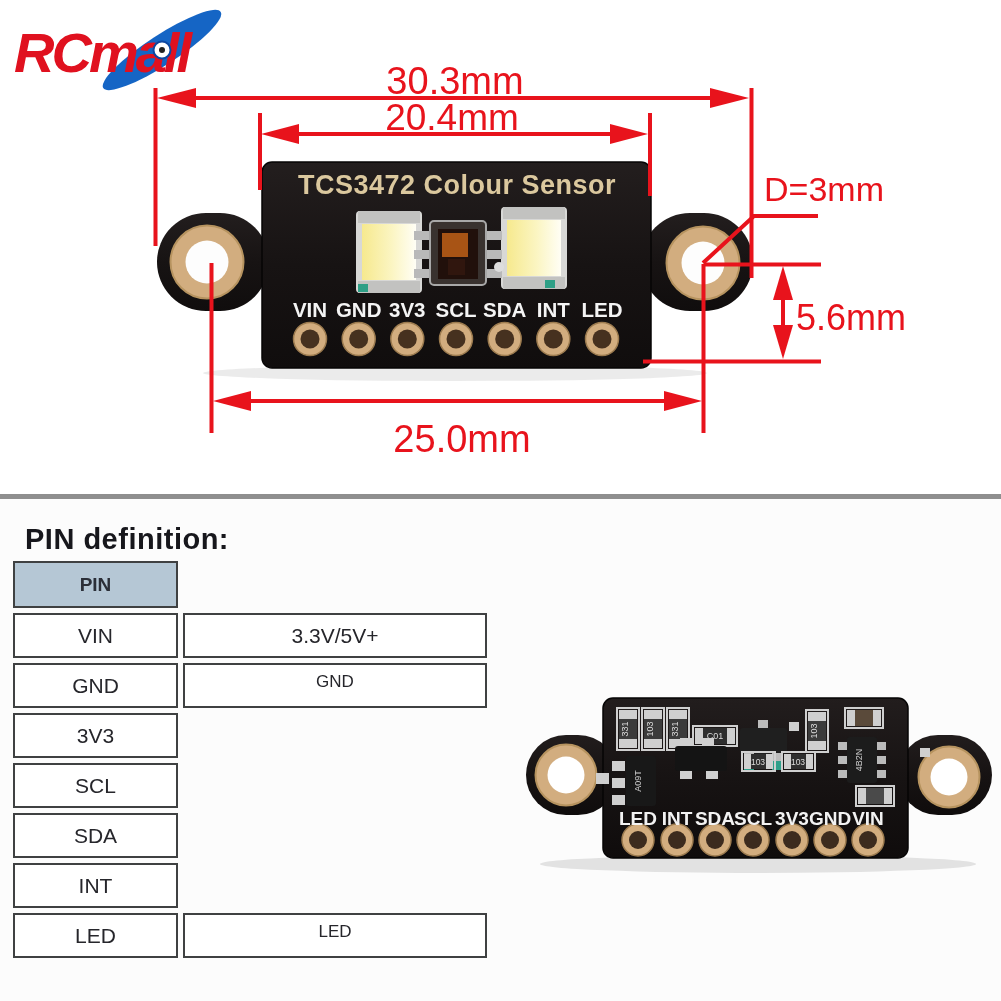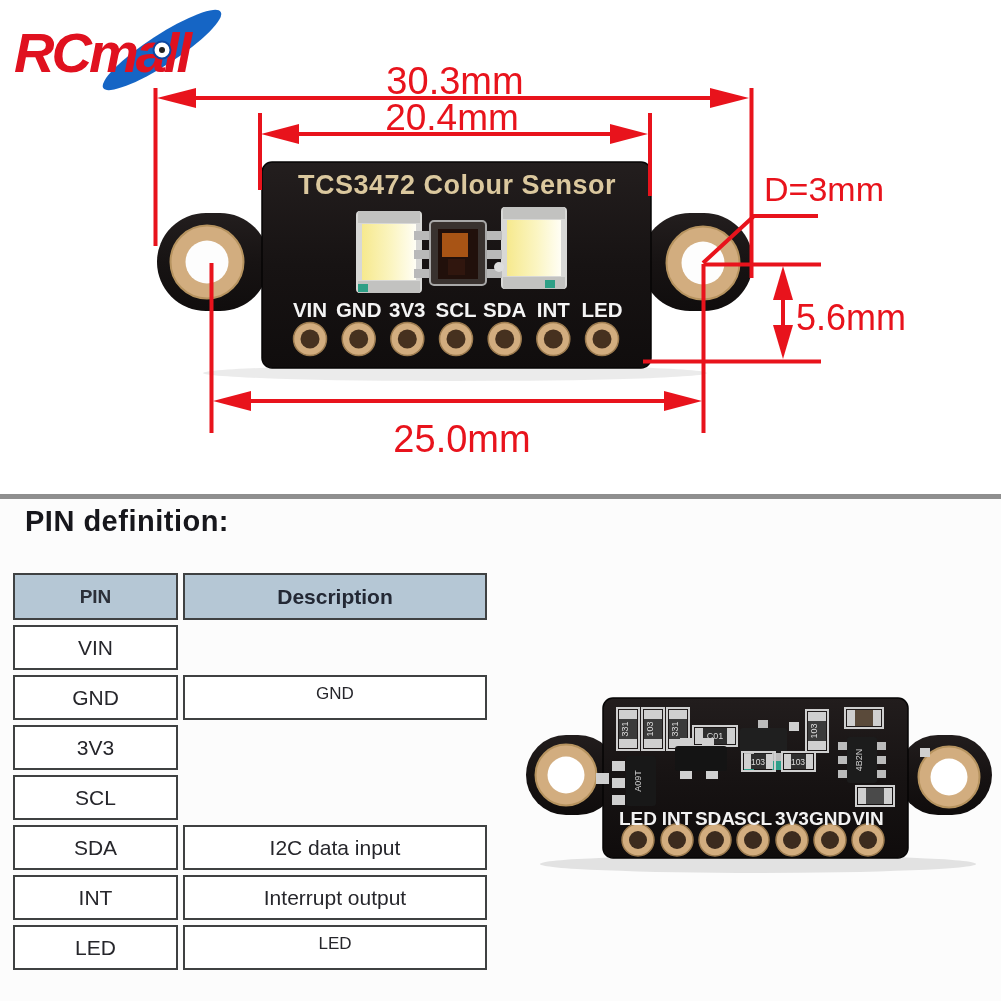--- a/index.html
+++ b/index.html
@@ -8,21 +8,21 @@
   .abs{position:absolute;}
   svg text{font-family:"Liberation Sans",sans-serif;}
 
   
   .divider{position:absolute;left:0;top:494px;width:1001px;height:5px;background:#8f8f8f;}
   .bottom-bg{position:absolute;left:0;top:499px;width:1001px;height:502px;background:#fcfcfc;}
   .pin-heading{position:absolute;left:25px;top:505px;font-size:29px;font-weight:bold;
                color:#17171c;letter-spacing:.5px;}
 
   
-  .pin-table{position:absolute;left:13px;top:573px;width:474px;}
+  .pin-table{position:absolute;left:13px;top:561px;width:474px;}
   .trow{display:flex;gap:5px;margin-bottom:5px;}
   .cell{box-sizing:border-box;border:2px solid #3f4142;background:#ffffff;
         display:flex;align-items:center;justify-content:center;
         color:#26262b;font-size:21px;}
   .cell.pin-col{width:165px;}
   .cell.desc-col{width:304px;}
   .hrow .cell{background:#b5c7d5;height:47px;}
   .hrow .pin-col{font-size:19px;font-weight:bold;color:#2b2f38;}
   .hrow .desc-col{font-size:21px;font-weight:600;color:#232834;}
   .drow .cell{height:45px;}
@@ -165,48 +165,46 @@
       <text x="452" y="130" text-anchor="middle" font-size="37">20.4mm</text>
       <text x="764" y="201" font-size="34">D=3mm</text>
       <text x="796" y="330" font-size="36">5.6mm</text>
       <text x="462" y="452" text-anchor="middle" font-size="38">25.0mm</text>
     </g>
   </svg>
 
   <div class="divider"></div>
   <div class="bottom-bg">
 
-    <div class="pin-heading" style="position:absolute;left:25px;top:6px;">PIN definition:</div>
+    <div class="pin-heading" style="position:absolute;left:25px;top:24px;">PIN definition:</div>
   </div>
 
   <div class="pin-table">
     <div class="trow hrow">
       <div class="cell pin-col">PIN</div>
-      <div class="cell desc-col">Description</div>
     </div>
     <div class="trow drow">
       <div class="cell pin-col">VIN</div>
+      <div class="cell desc-col">3.3V/5V+</div>
     </div>
     <div class="trow drow">
       <div class="cell pin-col">GND</div>
       <div class="cell desc-col desc-small">GND</div>
     </div>
     <div class="trow drow">
       <div class="cell pin-col">3V3</div>
     </div>
     <div class="trow drow">
       <div class="cell pin-col">SCL</div>
     </div>
     <div class="trow drow">
       <div class="cell pin-col">SDA</div>
-      <div class="cell desc-col">I2C data input</div>
     </div>
     <div class="trow drow">
       <div class="cell pin-col">INT</div>
-      <div class="cell desc-col">Interrupt output</div>
     </div>
     <div class="trow drow">
       <div class="cell pin-col">LED</div>
       <div class="cell desc-col desc-small">LED</div>
     </div>
   </div>
 
   <svg class="abs" style="left:500px;top:660px" width="501" height="300" viewBox="0 0 501 300">
     <defs>
       <linearGradient id="pcb2" x1="0" y1="0" x2="0" y2="1">

